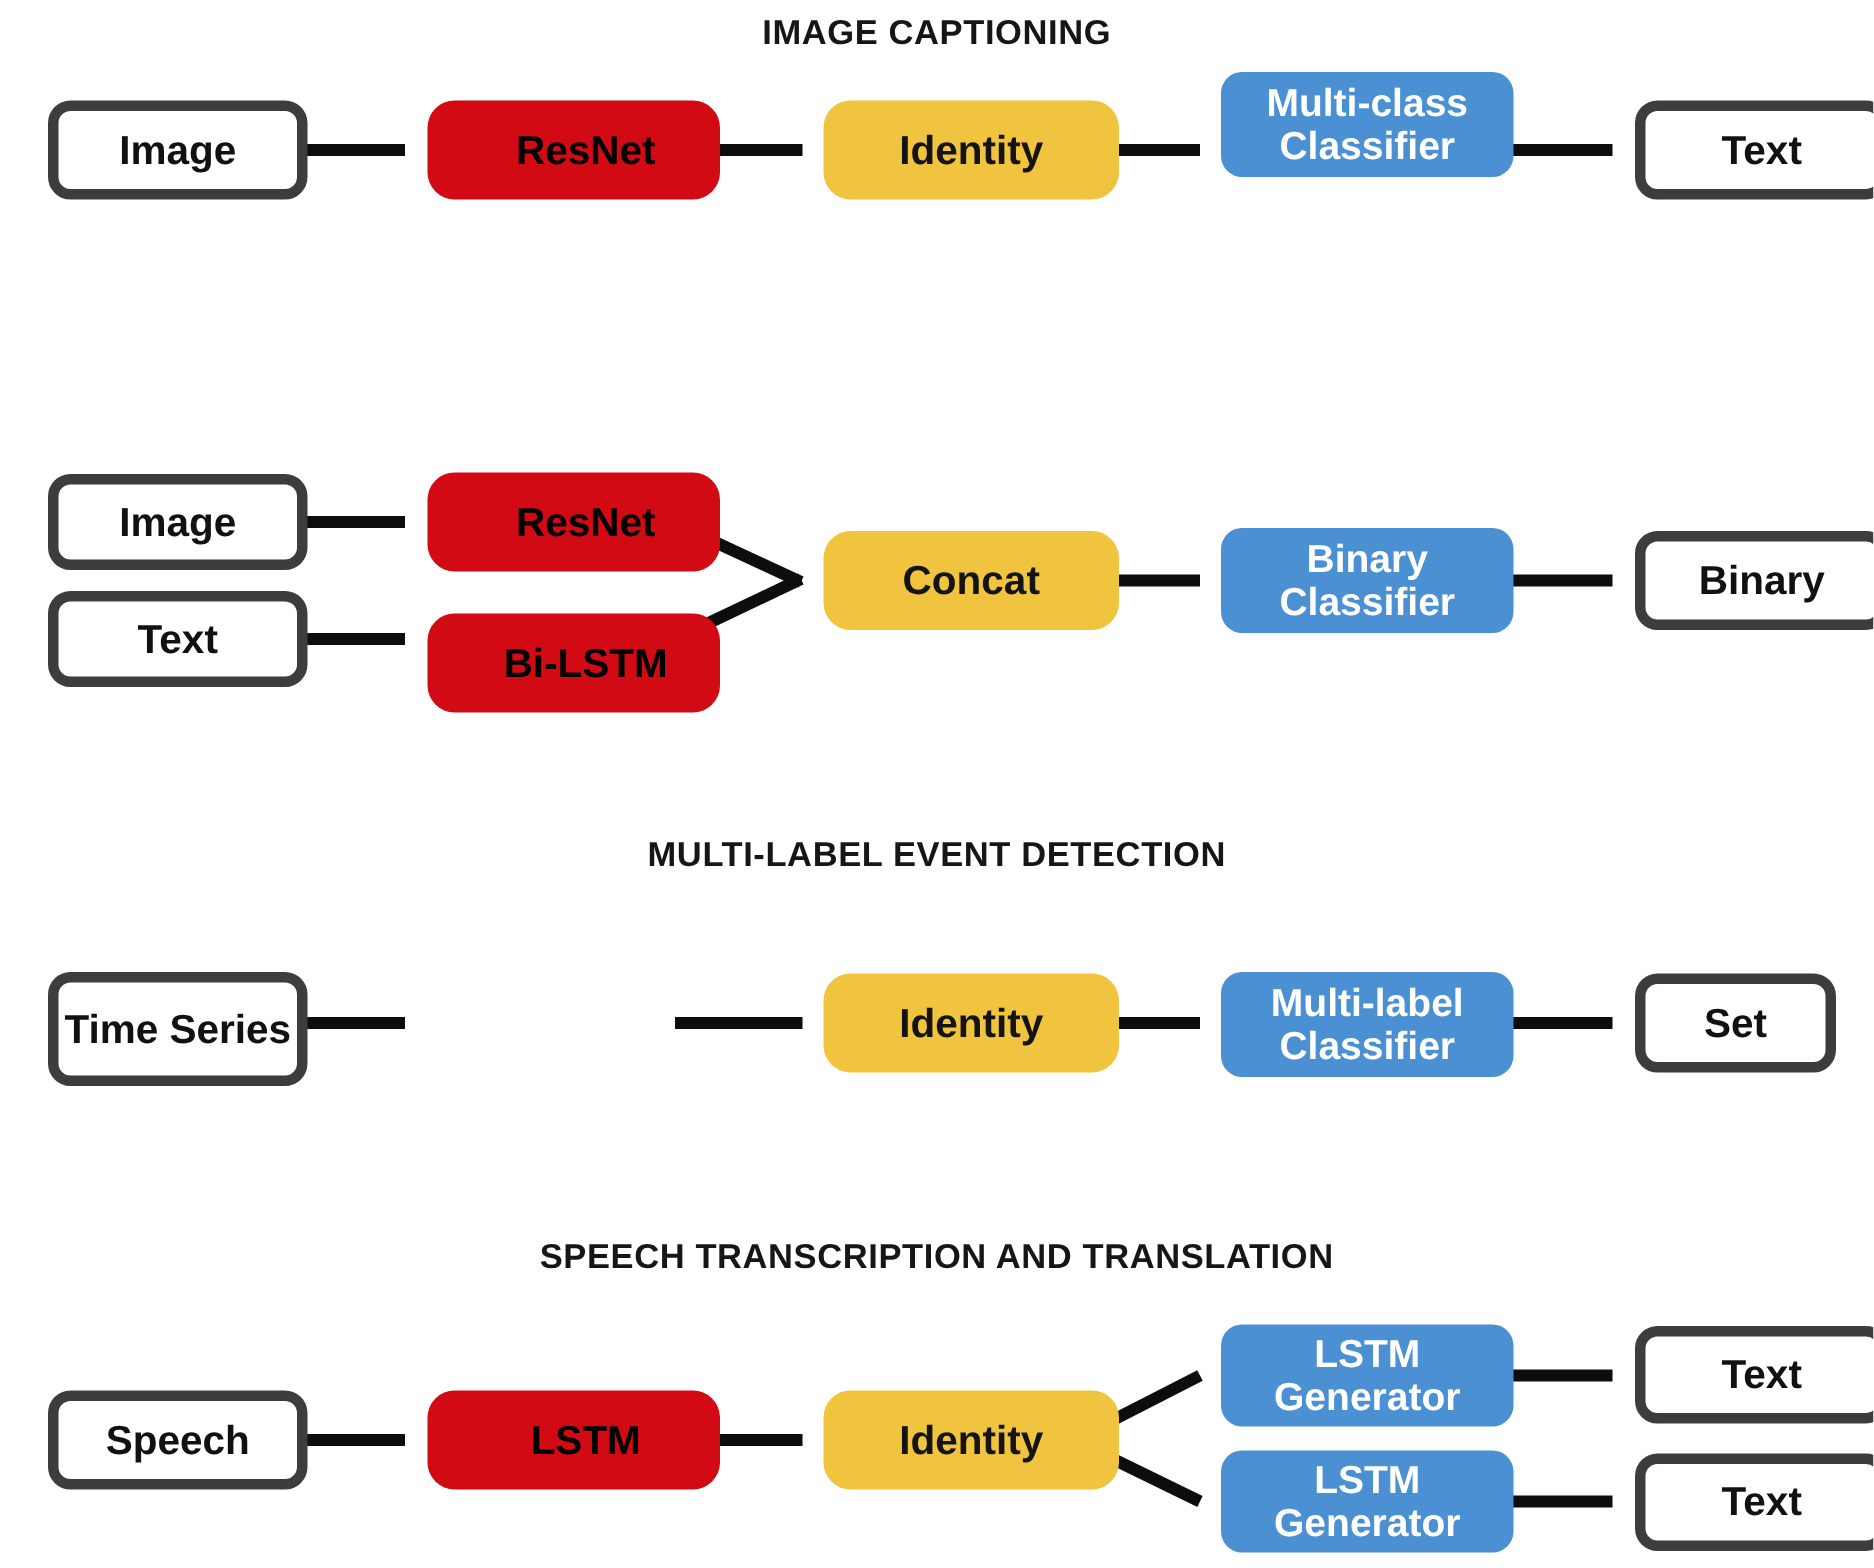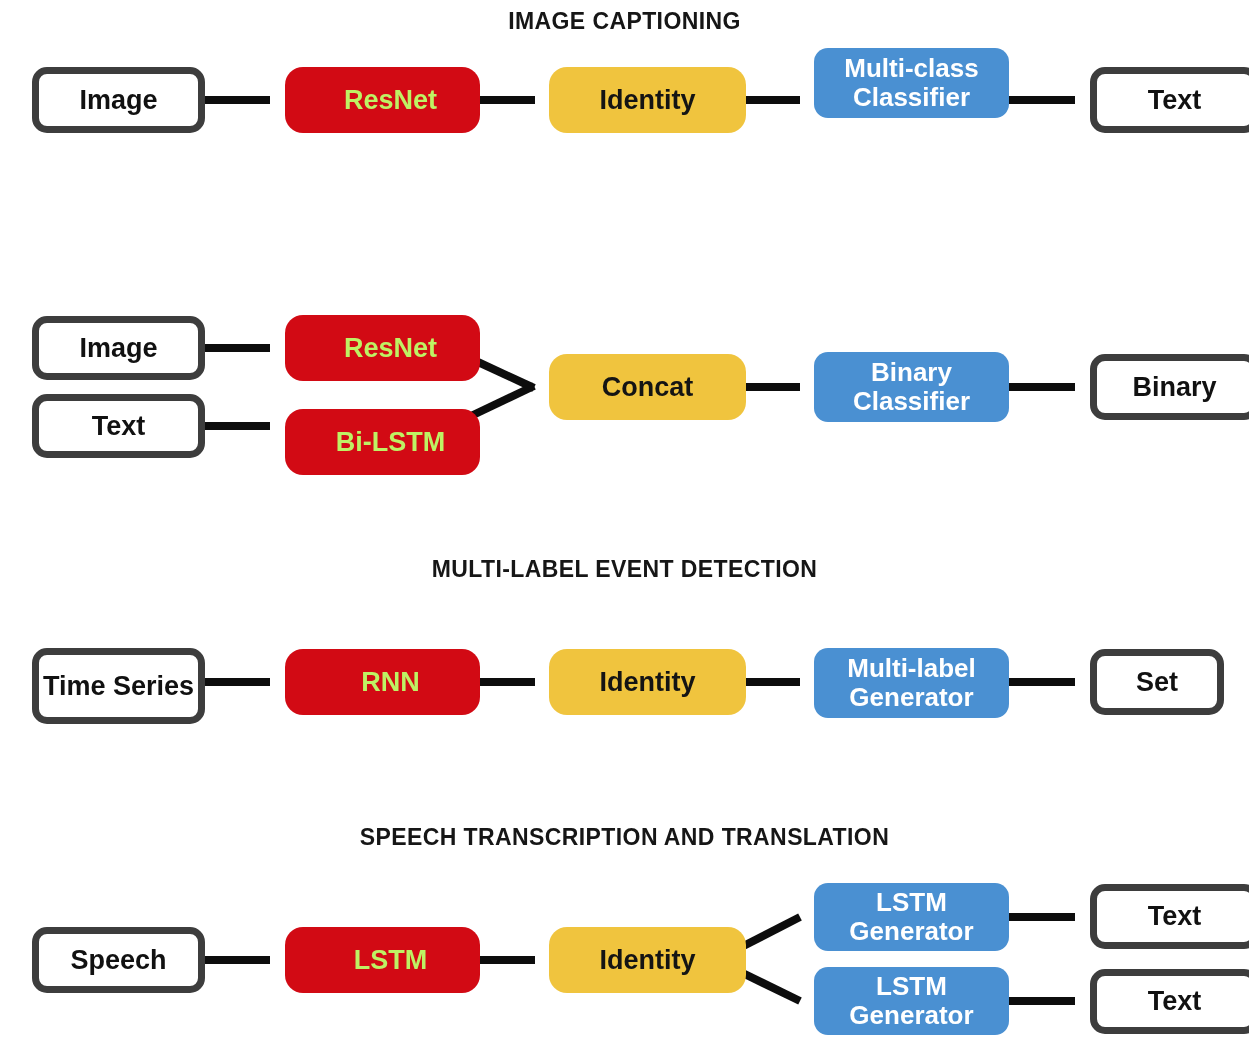--- a/index.html
+++ b/index.html
@@ -45,21 +45,21 @@
   }
   .io{
     background:#ffffff;
     border:7px solid var(--io-border);
     border-radius:15px;
     white-space:nowrap;
   }
   .model{
     background:var(--model-red);
     border-radius:18px;
-    color:#bef264;
+    color:#000000;
     white-space:nowrap;
     padding-left:16px;
   }
   .combine{
     background:var(--combine-yellow);
     border-radius:18px;
     color:#141414;
     white-space:nowrap;
   }
   .head{
@@ -113,23 +113,22 @@
   <div class="box io" style="left:10px;top:316px;width:173px;height:64px">Image</div>
   <div class="box io" style="left:10px;top:394px;width:173px;height:64px">Text</div>
   <div class="box model" style="left:263px;top:315px;width:195px;height:66px">ResNet</div>
   <div class="box model" style="left:263px;top:409px;width:195px;height:66px">Bi-LSTM</div>
   <div class="box head" style="left:792px;top:352px;width:195px;height:70px">Binary Classifier</div>
   <div class="box combine" style="left:527px;top:354px;width:197px;height:66px">Concat</div>
   <div class="box io" style="left:1068px;top:354px;width:169px;height:66px">Binary</div>
 
   <div class="sec-title" style="top:556px">MULTI-LABEL EVENT DETECTION</div>
   <div class="box io" style="left:10px;top:648px;width:173px;height:76px">Time Series</div>
-  <div class="box model" style="left:263px;top:649px;width:195px;height:66px">RNN</div>
   <div class="box combine" style="left:527px;top:649px;width:197px;height:66px">Identity</div>
-  <div class="box head" style="left:792px;top:648px;width:195px;height:70px">Multi-label Generator</div>
+  <div class="box head" style="left:792px;top:648px;width:195px;height:70px">Multi-label Classifier</div>
   <div class="box io" style="left:1068px;top:649px;width:134px;height:66px">Set</div>
 
   <div class="sec-title" style="top:824px">SPEECH TRANSCRIPTION AND TRANSLATION</div>
   <div class="box io" style="left:10px;top:927px;width:173px;height:66px">Speech</div>
   <div class="box model" style="left:263px;top:927px;width:195px;height:66px">LSTM</div>
   <div class="box combine" style="left:527px;top:927px;width:197px;height:66px">Identity</div>
   <div class="box head" style="left:792px;top:883px;width:195px;height:68px">LSTM Generator</div>
   <div class="box head" style="left:792px;top:967px;width:195px;height:68px">LSTM Generator</div>
   <div class="box io" style="left:1068px;top:884px;width:169px;height:65px">Text</div>
   <div class="box io" style="left:1068px;top:969px;width:169px;height:65px">Text</div>

